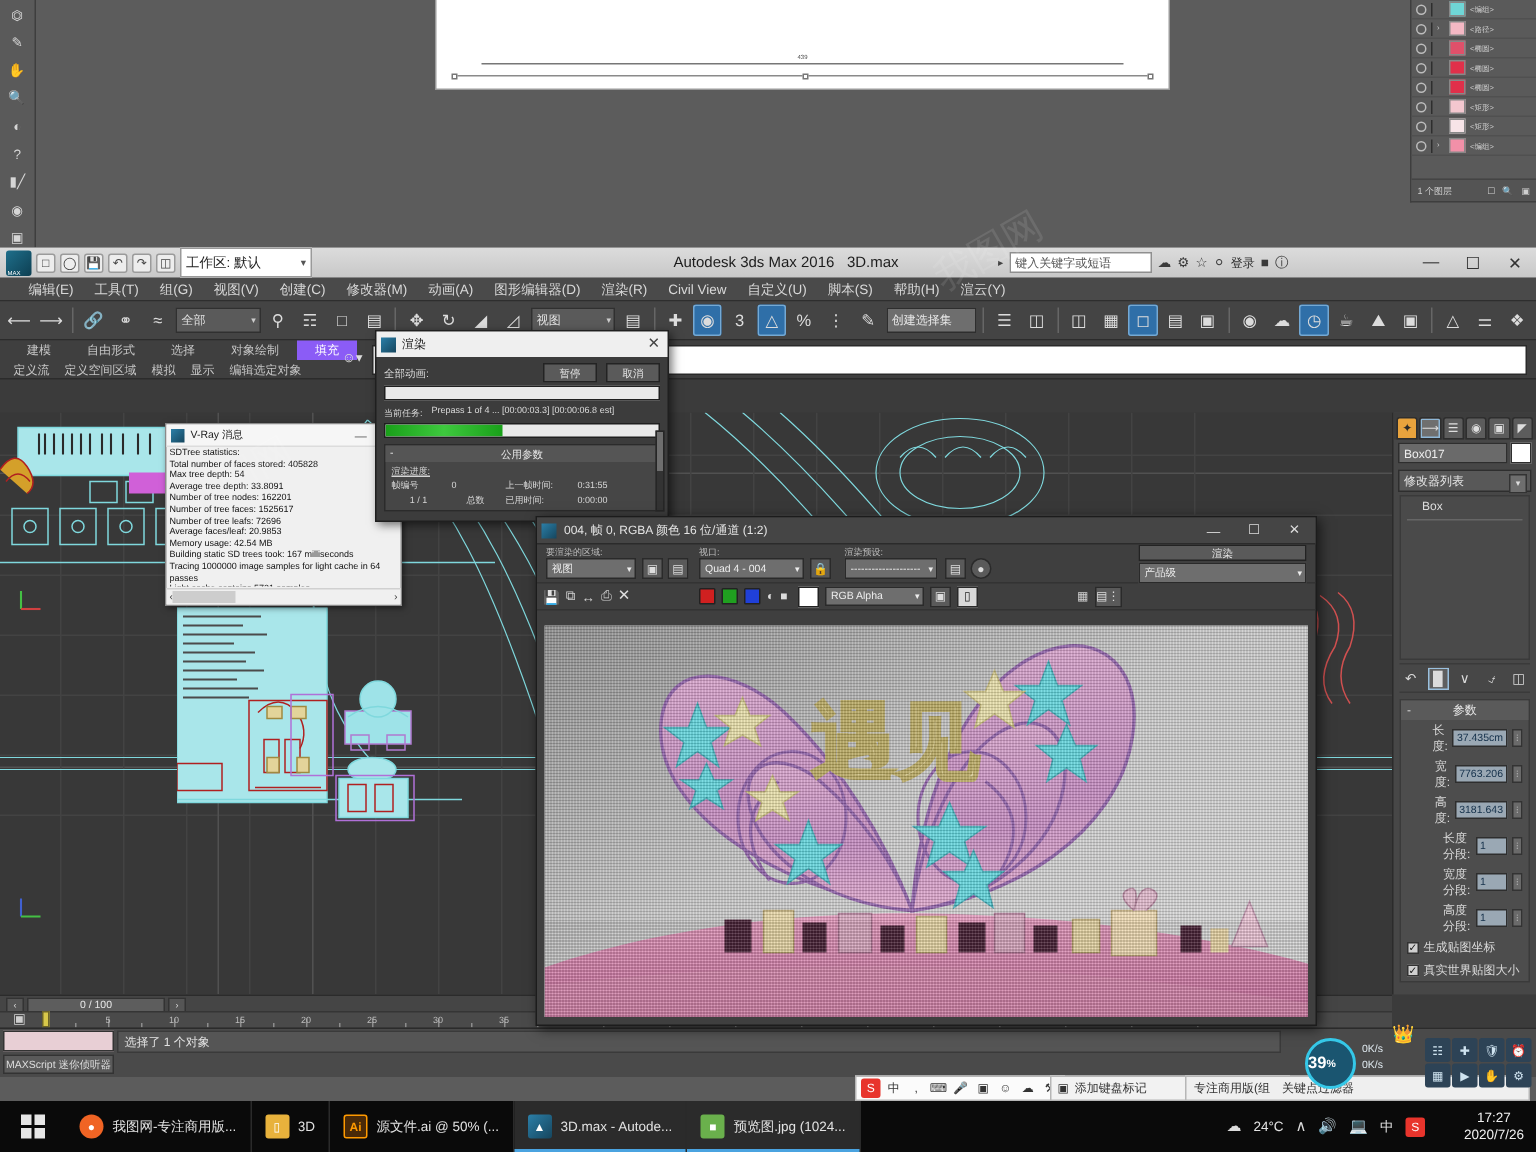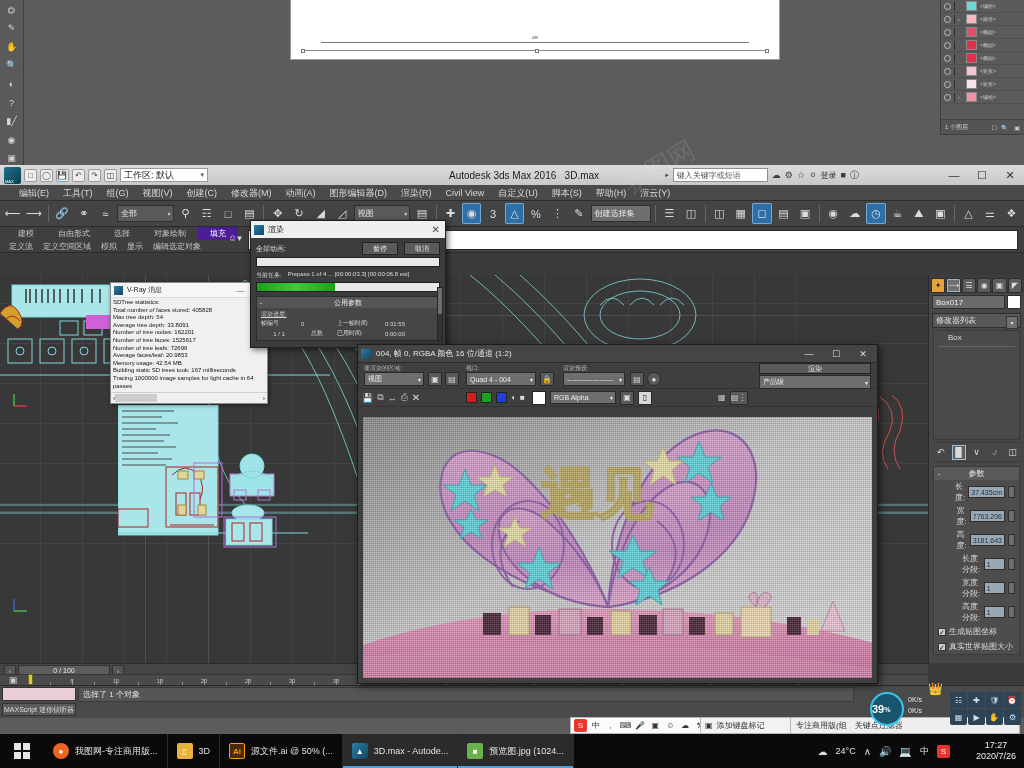--- a/index.html
+++ b/index.html
@@ -41,21 +41,21 @@
   .max { position:absolute; left:0; top:165px; width:1024px; height:553px; background:#3b3b3b; }
 
   .max-title { height:20px; background:linear-gradient(#dcdcdc,#c8c8c8); position:relative;
                display:flex; align-items:center; color:#2a2a2a; font-size:10px; }
   .qat { display:flex; align-items:center; gap:3px; padding-left:4px; }
   .max-logo { width:17px; height:17px; background:linear-gradient(135deg,#1f6f8b,#0d3f52);
               border-radius:2px; position:relative; }
   .max-logo:after { content:"MAX"; position:absolute; left:1px; bottom:0; font-size:4px; color:#fff; }
   .qicon { width:13px; height:13px; background:#ededed; border:1px solid #9b9b9b; border-radius:2px;
            font-size:8px; color:#444; display:flex; align-items:center; justify-content:center; }
-  .ws-box { height:14px; width:88px; background:#fff; border:1px solid #9a9a9a; font-size:9px;
+  .ws-box { height:20px; width:88px; background:#fff; border:1px solid #9a9a9a; font-size:9px;
             color:#222; display:flex; align-items:center; padding:4px 3px; position:relative; }
   .ws-box:after { content:"\25BE"; position:absolute; right:3px; font-size:7px; color:#555; }
   .max-apptitle { position:absolute; left:50%; transform:translateX(-42%); font-size:10px; color:#1c1c1c; }
   .max-wctl { position:absolute; right:0; top:0; height:20px; display:flex; }
   .max-wbtn { width:28px; height:20px; display:flex; align-items:center; justify-content:center;
               font-size:11px; color:#333; }
   .search-wrap { position:absolute; right:165px; top:3px; display:flex; align-items:center; gap:4px; }
   .search-box { width:95px; height:14px; background:#fff; border:1px solid #8f8f8f; font-size:8px;
                 color:#555; padding:0 3px; display:flex; align-items:center; }
   .mini-ic { font-size:9px; color:#3a3a3a; }
@@ -75,21 +75,21 @@
   .tb-sel { width:58px; height:17px; background:#5a5a5a; border:1px solid #303030;
             font-size:8px; color:#e0e0e0; display:flex; align-items:center; padding:5px 3px;
             position:relative; }
   .tb-sel:after { content:"\25BE"; position:absolute; right:2px; font-size:6px; color:#ccc; }
   .tb-name { width:62px; height:17px; background:#6e6e6e; border:1px solid #2e2e2e;
              font-size:8px; color:#e8e8e8; display:flex; align-items:center; padding:0 3px; }
 
   .ribbon { height:26px; background:#3f3f3f; border-bottom:1px solid #2b2b2b; position:relative; }
   .rb-tabs { height:13px; display:flex; align-items:center; gap:0; padding-left:6px; }
   .rb-tabs span { font-size:8px; color:#c5c5c5; padding:0 12px; line-height:13px; }
-  .rb-tabs span.act { background:#4c1d95; color:#fff; }
+  .rb-tabs span.act { background:#8b5cf6; color:#fff; }
   .rb-tabs2 { height:13px; display:flex; align-items:center; padding-left:4px; }
   .rb-tabs2 span { font-size:8px; color:#c5c5c5; padding:0 5px; line-height:13px; }
   .rb-field { position:absolute; left:248px; top:3px; width:770px; height:20px;
               background:#fff; border:1px solid #2a2a2a; }
   .rb-cam { position:absolute; left:228px; top:6px; font-size:9px; color:#ddd; }
 
   
   .viewport { position:absolute; left:0; top:110px; right:96px; bottom:55px;
               background:#383838; overflow:hidden; }
   .grid-v { position:absolute; top:0; bottom:0; width:1px; background:#434343; }

